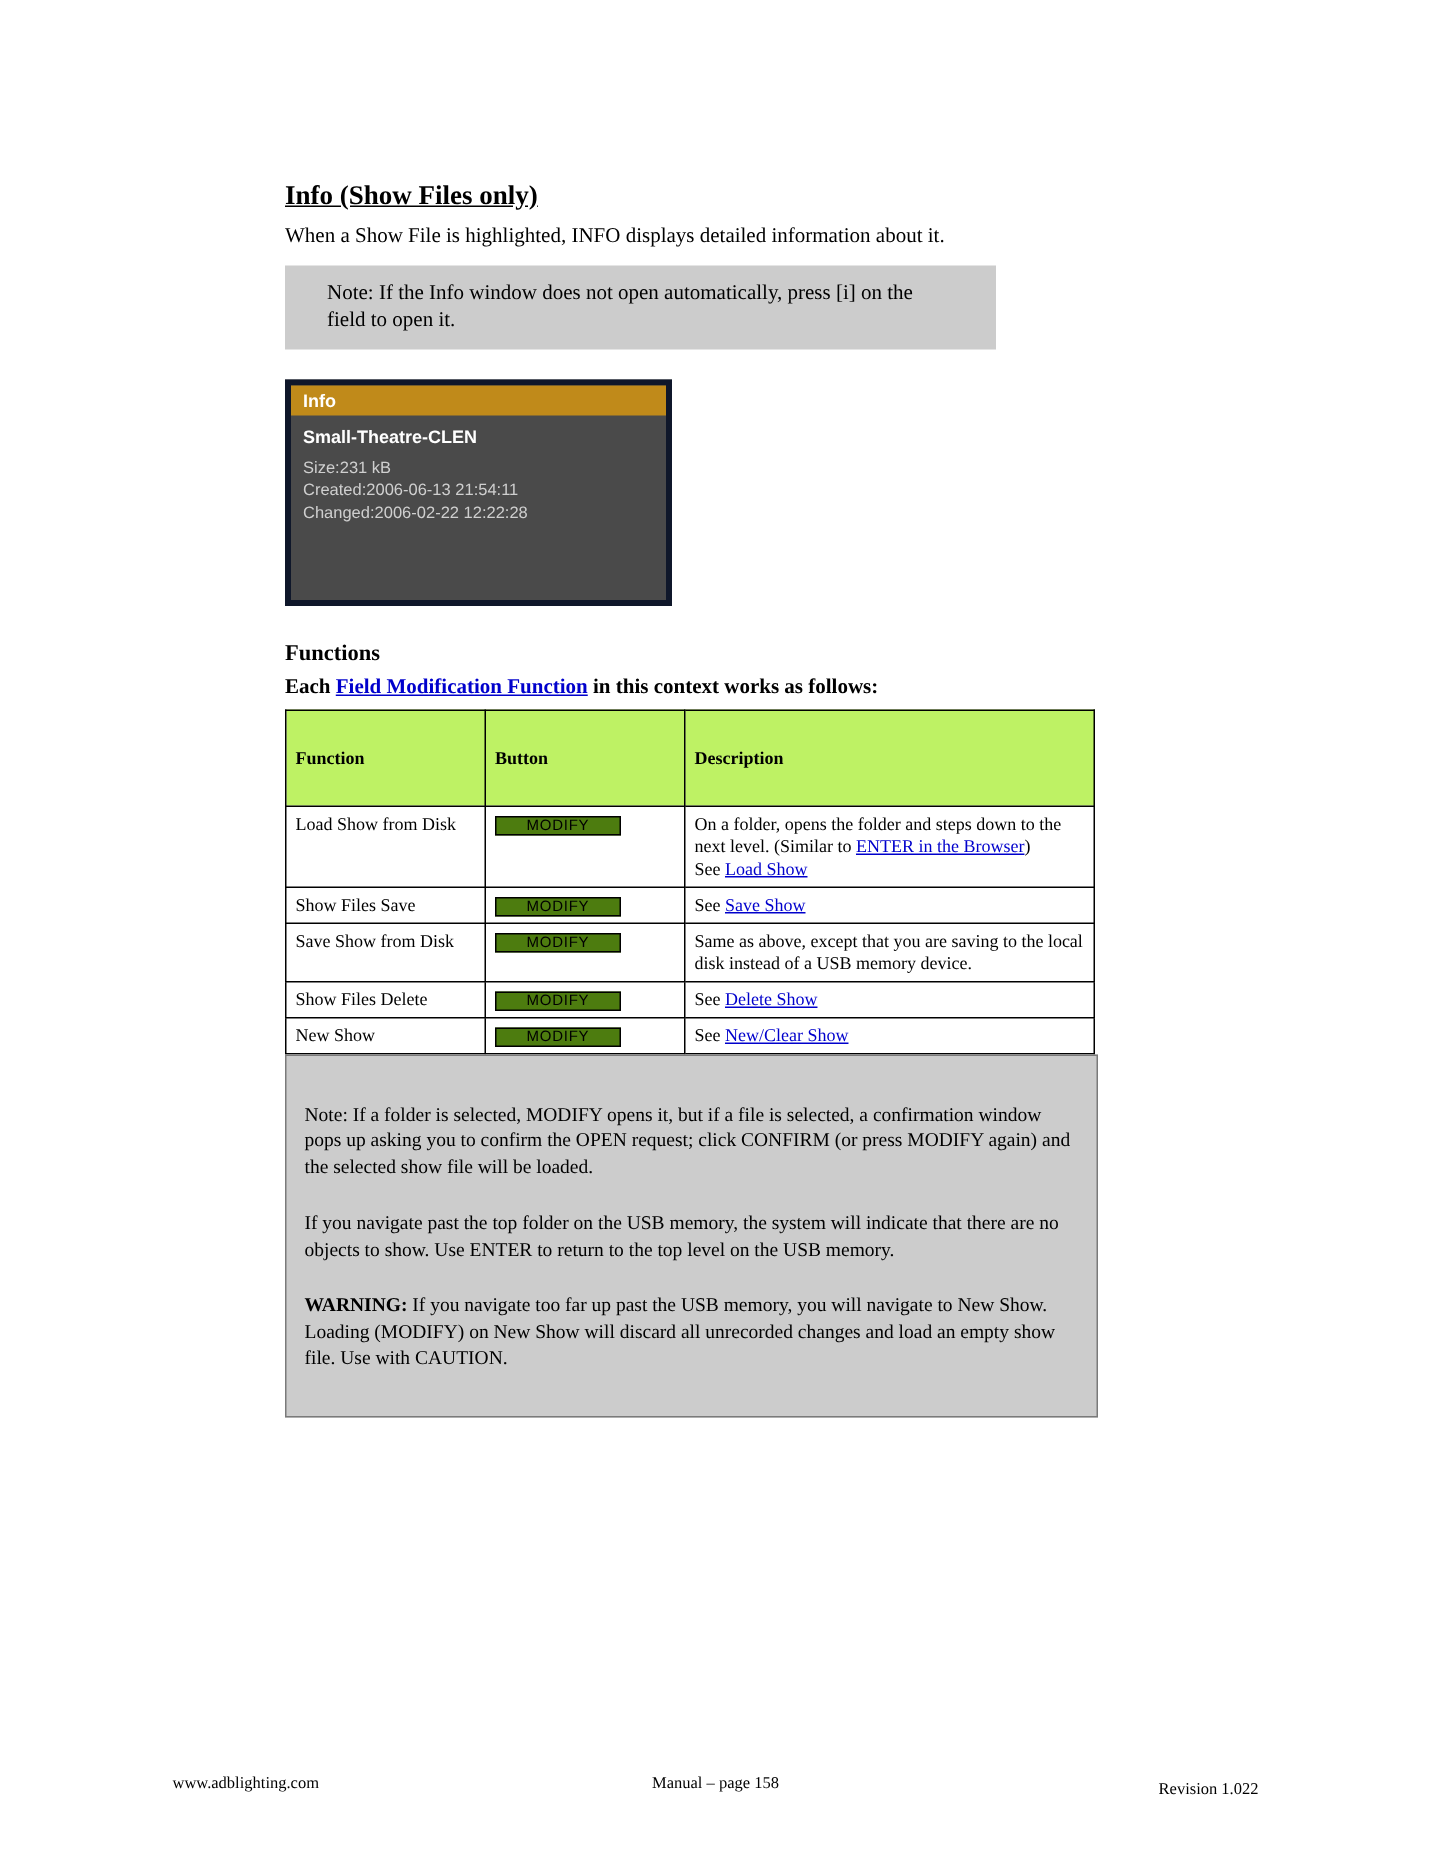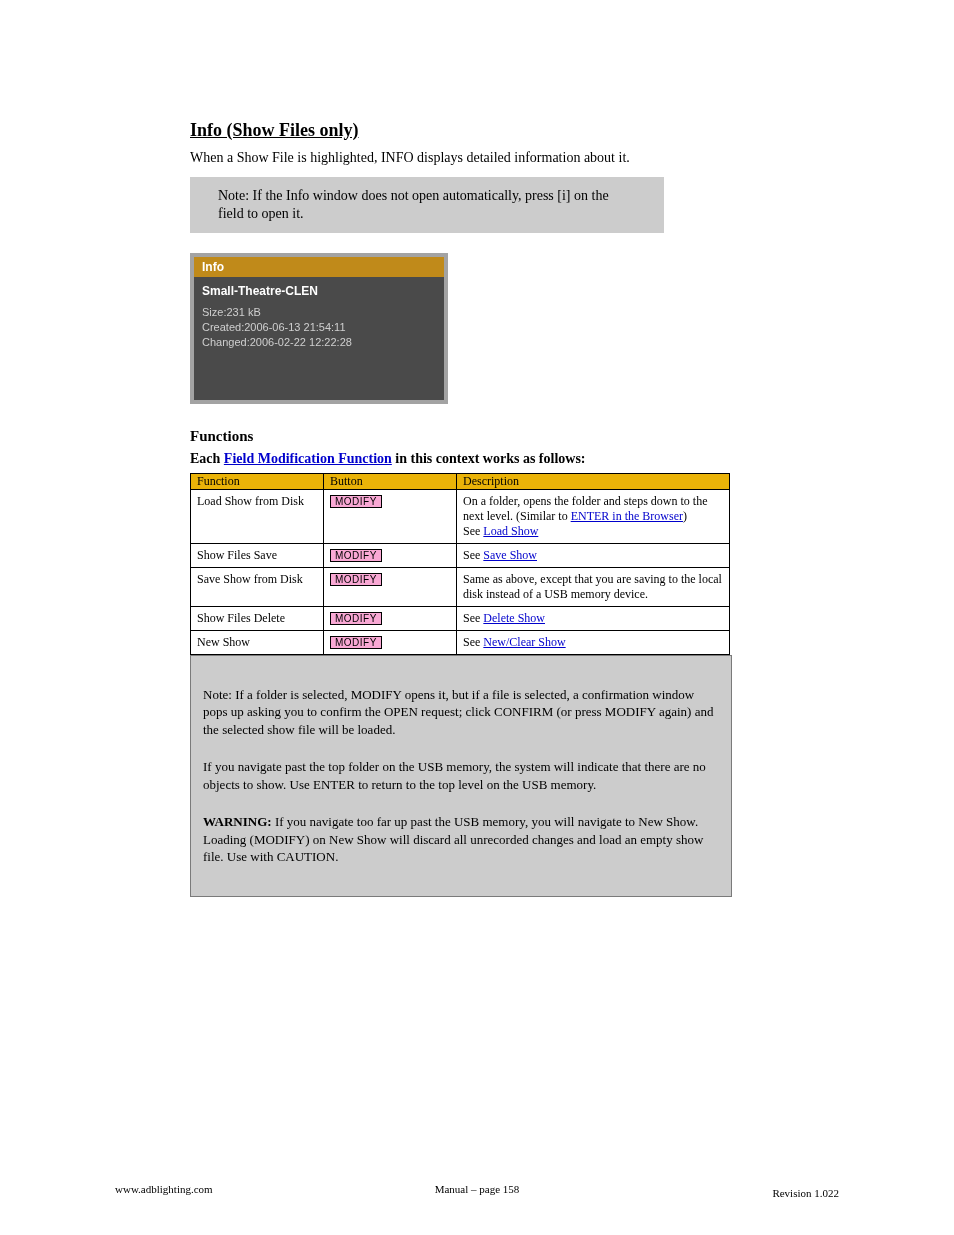--- a/index.html
+++ b/index.html
@@ -34,21 +34,21 @@
   }
   .note-box {
     background: #cccccc;
     padding: 10px 28px;
     font-size: 14px;
     line-height: 1.3;
     margin: 10px 0 20px 0;
   }
   .info-panel {
     width: 250px;
-    border: 4px solid #a3a3a3;
+    border: 4px solid #0f172a;
     background: #4a4a4a;
     font-family: Verdana, Geneva, sans-serif;
     margin: 6px 0 20px 0;
   }
   .info-panel .titlebar {
     background: #c08a1a;
     color: #ffffff;
     font-weight: bold;
     font-size: 12px;
     padding: 3px 8px;
@@ -79,35 +79,35 @@
     border-collapse: collapse;
     width: 540px;
   }
   table.fn-table th, table.fn-table td {
     border: 1px solid #000;
     font-size: 12px;
     vertical-align: top;
     text-align: left;
   }
   table.fn-table th {
-    background: #eab308;
-    font-weight: normal;
-    padding: 0 6px;
+    background: #bef264;
+    font-weight: bold;
+    padding: 24px 6px;
   }
   table.fn-table td {
     padding: 4px 6px;
   }
   table.fn-table td.col-fn { width: 120px; }
   table.fn-table td.col-btn { width: 120px; text-align: left; }
   .modify-btn {
     font-family: Arial, sans-serif;
     font-size: 10px;
-    padding: 0px 4px;
+    padding: 0px 20px;
     border: 1px solid #000;
-    background: #f9a8d4;
+    background: #4d7c0f;
     display: inline-block;
     letter-spacing: 0.5px;
     cursor: pointer;
   }
   .big-note {
     background: #cccccc;
     border: 1px solid #7a7a7a;
     padding: 10px 12px;
     font-size: 13px;
     line-height: 1.35;

